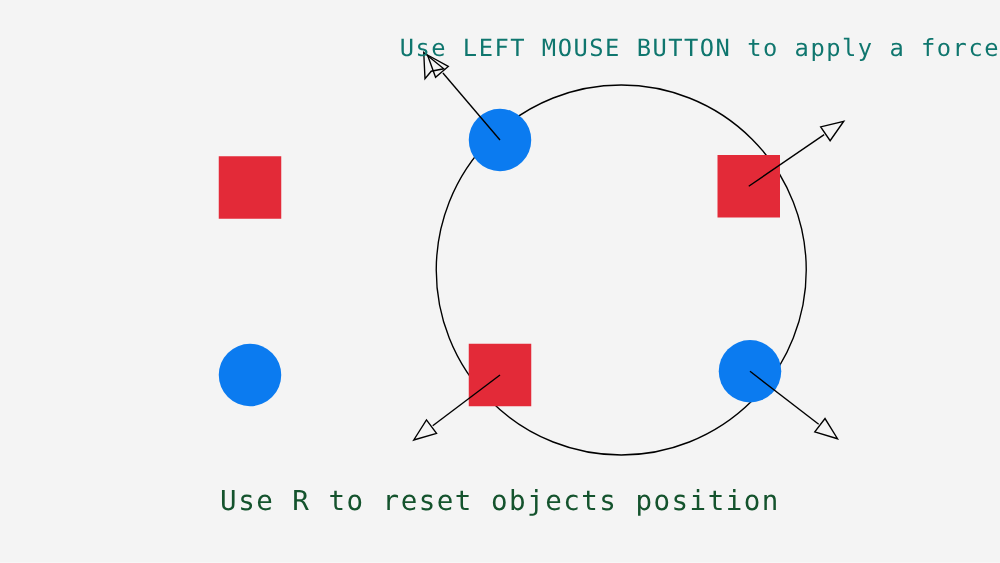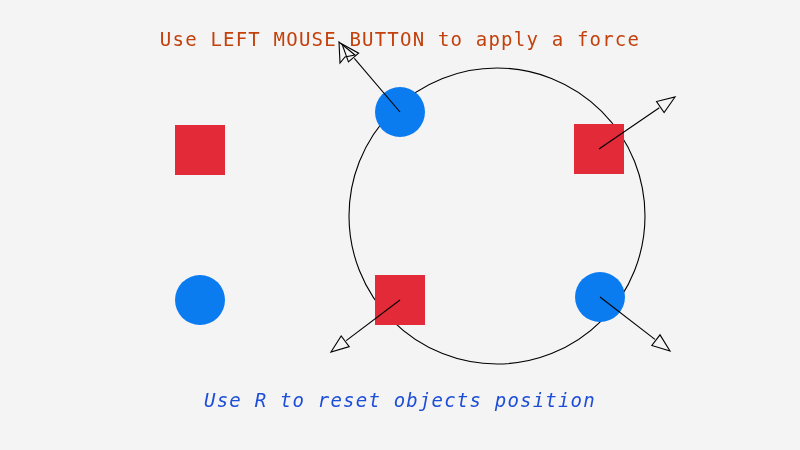--- a/index.html
+++ b/index.html
@@ -33,27 +33,27 @@
     text-align: center;
     font-family: "DejaVu Sans Mono", monospace;
     letter-spacing: 1.2px;
     white-space: pre;
     user-select: none;
     -webkit-font-smoothing: none;
   }
   #hint-top {
     top: 28px;
     font-size: 19px;
-    color: #c2410c;
+    color: #0f766e;
+    text-align: right;
   }
   #hint-bottom {
     top: 389px;
-    font-size: 19px;
-    color: #1d4ed8;
-    font-style: italic;
+    font-size: 22px;
+    color: #14532d;
   }
 </style>
 </head>
 <body>
 
 <div id="app">
 
   <svg id="scene" viewBox="0 0 800 450" xmlns="http://www.w3.org/2000/svg" shape-rendering="geometricPrecision">
     <g id="layer-boundary">
         <circle cx="497" cy="216" r="148" fill="none" stroke="#000000" stroke-width="1.1"></circle>

